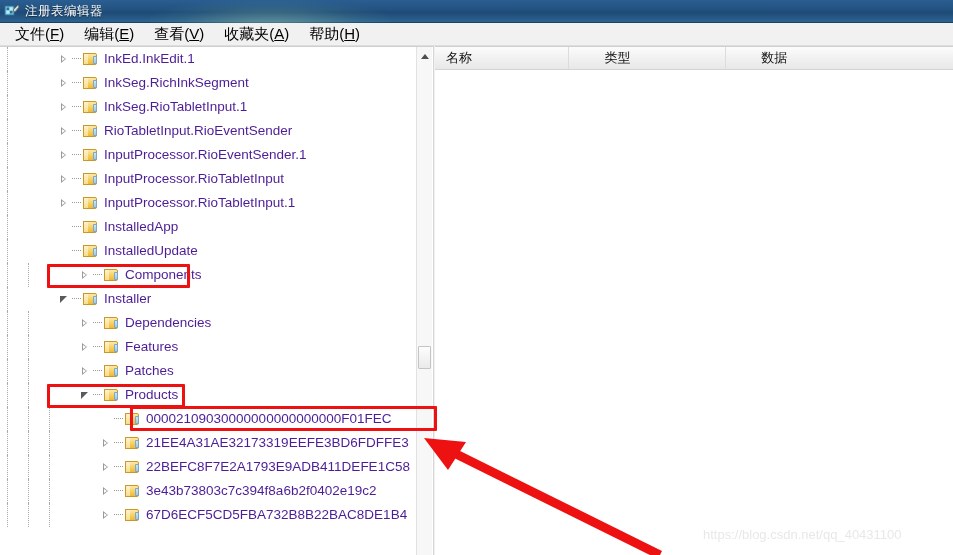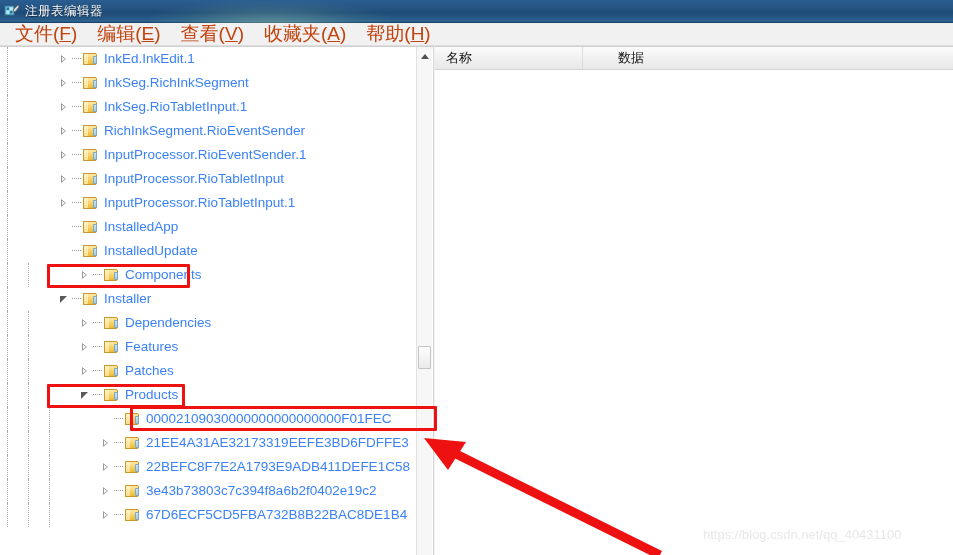--- a/index.html
+++ b/index.html
@@ -60,22 +60,22 @@
     position: absolute;
     left: 0; top: 23px;
     width: 953px; height: 23px;
     background: #f1f1f1;
     border-bottom: 1px solid #dedede;
     display: flex;
     align-items: center;
     box-sizing: border-box;
   }
   .menu-item {
-    font-size: 19px;
-    color: #c2410c;
+    font-size: 15px;
+    color: #000000;
     padding: 2px 8px;
     margin-left: 4px;
     white-space: nowrap;
     cursor: default;
   }
   .menu-item:first-child { margin-left: 7px; }
   .menu-item .acc { text-decoration: underline; }
 
   
   .client {
@@ -189,21 +189,21 @@
     position: absolute;
     left: 11px; top: 4px;
     width: 4px; height: 8px;
     background: linear-gradient(180deg, #cfe6f5 0%, #9dc9e6 100%);
     border: 1px solid #7fa8c4;
     box-sizing: border-box;
     border-radius: 0 1px 1px 0;
   }
   .node-label {
     font-size: 13.5px;
-    color: #3b82f6;
+    color: #4c1d95;
     line-height: 24px;
   }
 
   
   .redbox {
     position: absolute;
     border: 3px solid #ee1111;
     box-sizing: border-box;
     pointer-events: none;
     z-index: 40;
@@ -390,21 +390,21 @@
             <div style="width: 56px; height: 24px; flex: 0 0 auto; position: relative;">
               <div class="vline" style="left: 7px;"></div>
             </div>
             <div class="twisty collapsed"></div>
             <div class="dots"></div>
             <div class="folder">
               <div class="back"></div>
               <div class="tab"></div>
               <div class="spine"></div>
             </div>
-            <span class="node-label">RichInkSegment.RioEventSender</span>
+            <span class="node-label">RioTabletInput.RioEventSender</span>
           </div>
           <div class="tree-row">
             <div style="width: 56px; height: 24px; flex: 0 0 auto; position: relative;">
               <div class="vline" style="left: 7px;"></div>
             </div>
             <div class="twisty collapsed"></div>
             <div class="dots"></div>
             <div class="folder">
               <div class="back"></div>
               <div class="tab"></div>
@@ -626,20 +626,21 @@
 
       <div class="vscroll">
         <div class="arrow-up"></div>
         <div class="thumb"></div>
       </div>
     </div>
 
     <div class="list-pane">
       <div class="list-header">
         <div class="col col-name">名称</div>
+        <div class="col col-type">类型</div>
         <div class="col col-data">数据</div>
       </div>
       <div class="list-body"></div>
     </div>
 
   </div>
 
   <div class="redbox" style="left:47px; top:264px; width:143px; height:24px;"></div>
   <div class="redbox" style="left:47px; top:384px; width:138px; height:24px;"></div>
   <div class="redbox" style="left:130px; top:406px; width:307px; height:25px;"></div>

